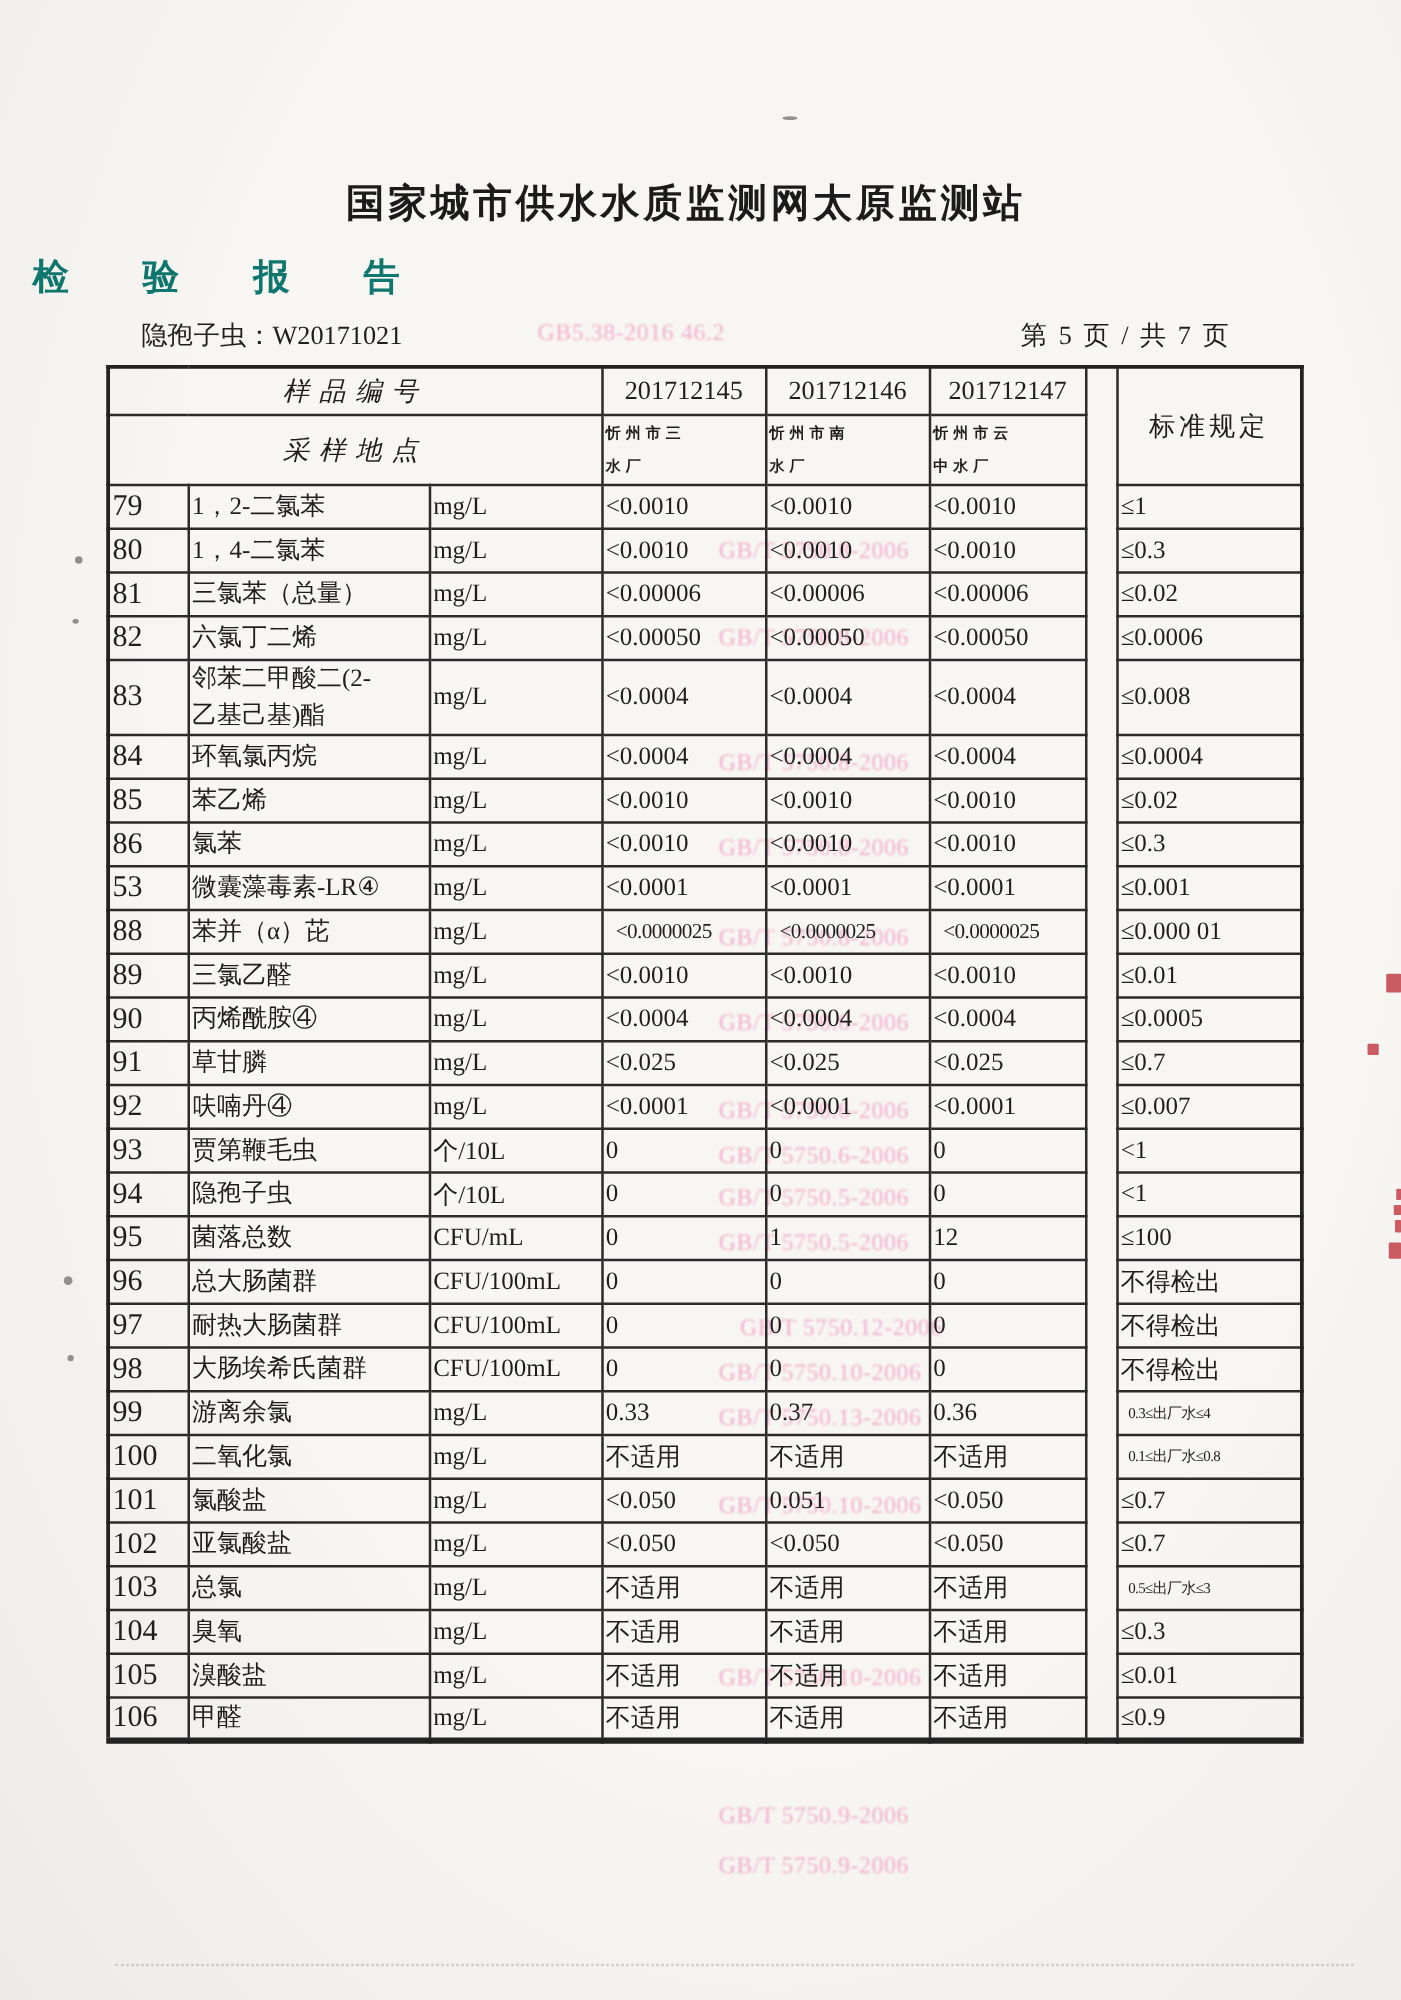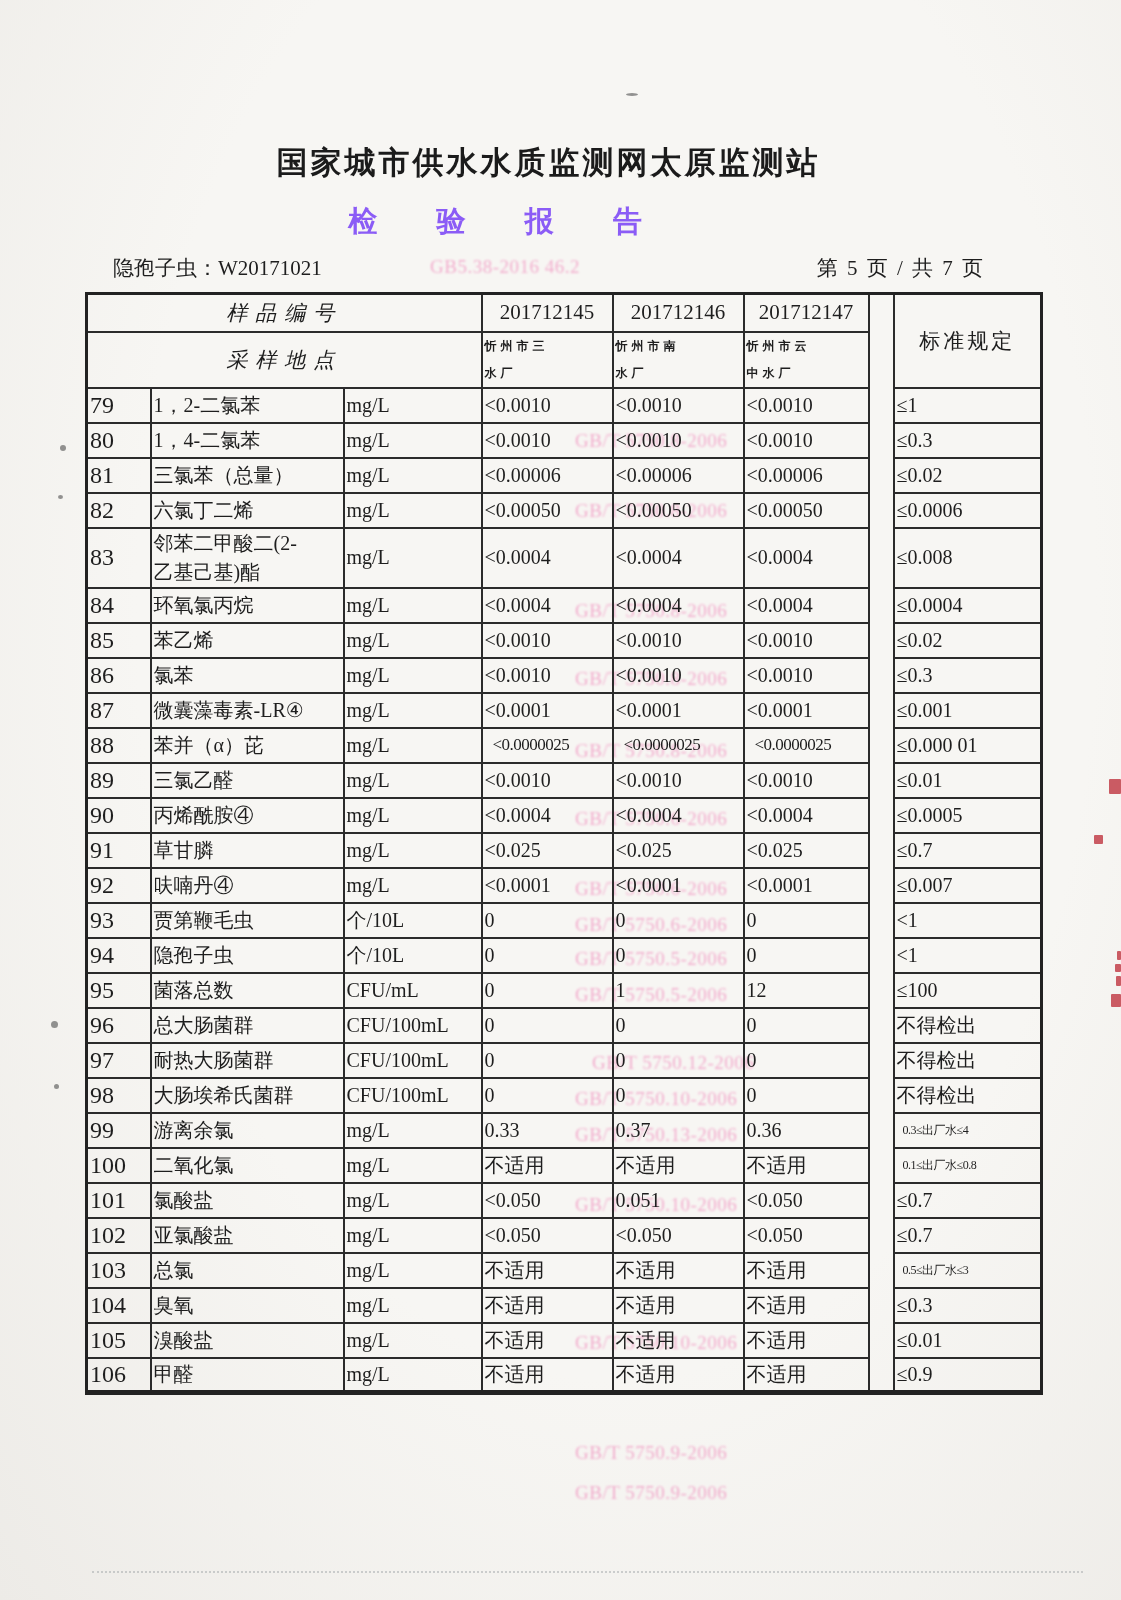--- a/index.html
+++ b/index.html
@@ -7,22 +7,22 @@
     width:1121px;height:1600px;position:relative;overflow:hidden;
     background:radial-gradient(ellipse at 55% 38%, #f7f6f3 55%, #edebe7 100%);
     font-family:"Liberation Serif","DejaVu Serif",serif;
     color:#1e1e1e;
   }
   .title{
     position:absolute;top:142px;left:0;width:1097px;text-align:center;
     font-size:31px;font-weight:600;letter-spacing:3px;color:#1b1b1b;
   }
   .subtitle{
-    position:absolute;top:202px;left:0;width:990px;text-align:center;
-    font-size:29px;font-weight:600;letter-spacing:26px;text-indent:26px;color:#8b5cf6;
+    position:absolute;top:202px;left:0;width:990px;text-align:left;
+    font-size:29px;font-weight:600;letter-spacing:26px;text-indent:26px;color:#0f766e;
   }
   .meta{
     position:absolute;top:254px;left:113px;right:136px;
     display:flex;justify-content:space-between;align-items:baseline;
     font-size:21px;
   }
   .meta .pageinfo{letter-spacing:2px;}
   table.report{
     position:absolute;left:85px;top:292px;width:955px;
     border-collapse:collapse;table-layout:fixed;
@@ -168,21 +168,21 @@
       <tr class="data-row">
         <td class="c-no">86</td>
         <td class="c-name">氯苯</td>
         <td class="c-unit">mg/L</td>
         <td class="c-val">&lt;0.0010</td>
         <td class="c-val">&lt;0.0010</td>
         <td class="c-val">&lt;0.0010</td>
         <td class="c-std">≤0.3</td>
       </tr>
       <tr class="data-row">
-        <td class="c-no">87</td>
+        <td class="c-no">53</td>
         <td class="c-name">微囊藻毒素-LR④</td>
         <td class="c-unit">mg/L</td>
         <td class="c-val">&lt;0.0001</td>
         <td class="c-val">&lt;0.0001</td>
         <td class="c-val">&lt;0.0001</td>
         <td class="c-std">≤0.001</td>
       </tr>
       <tr class="data-row">
         <td class="c-no">88</td>
         <td class="c-name">苯并（α）芘</td>

